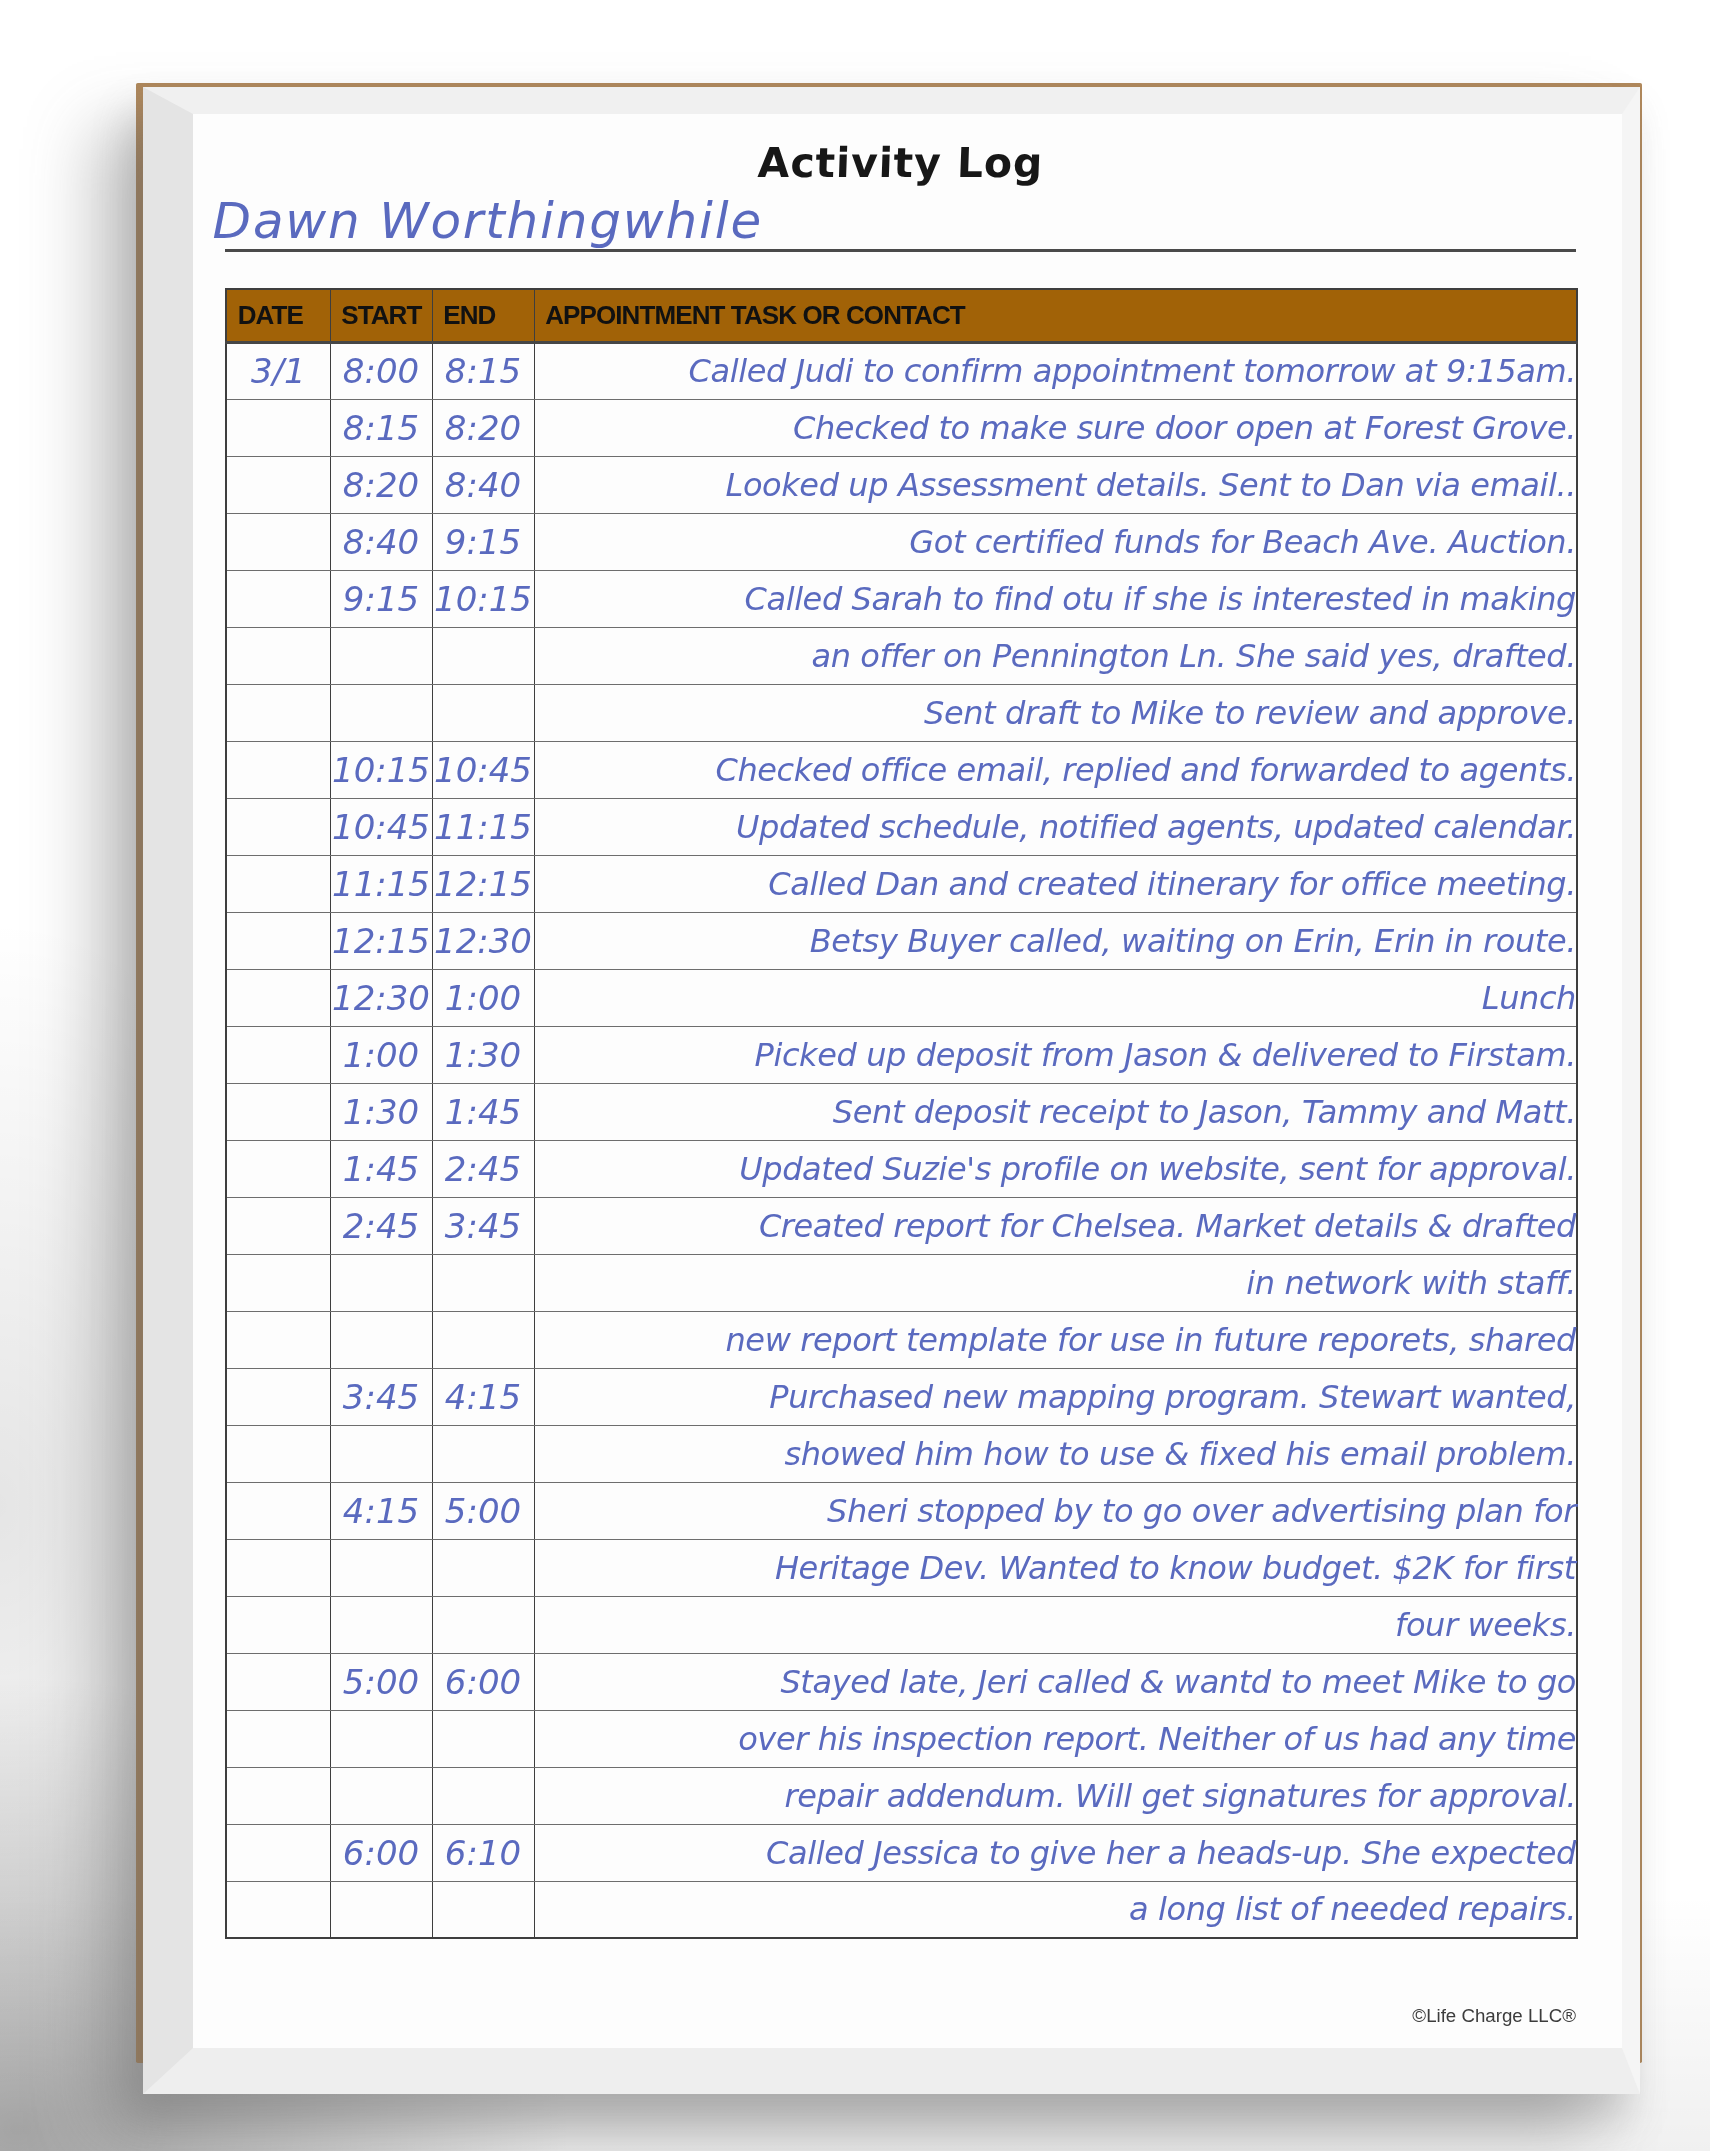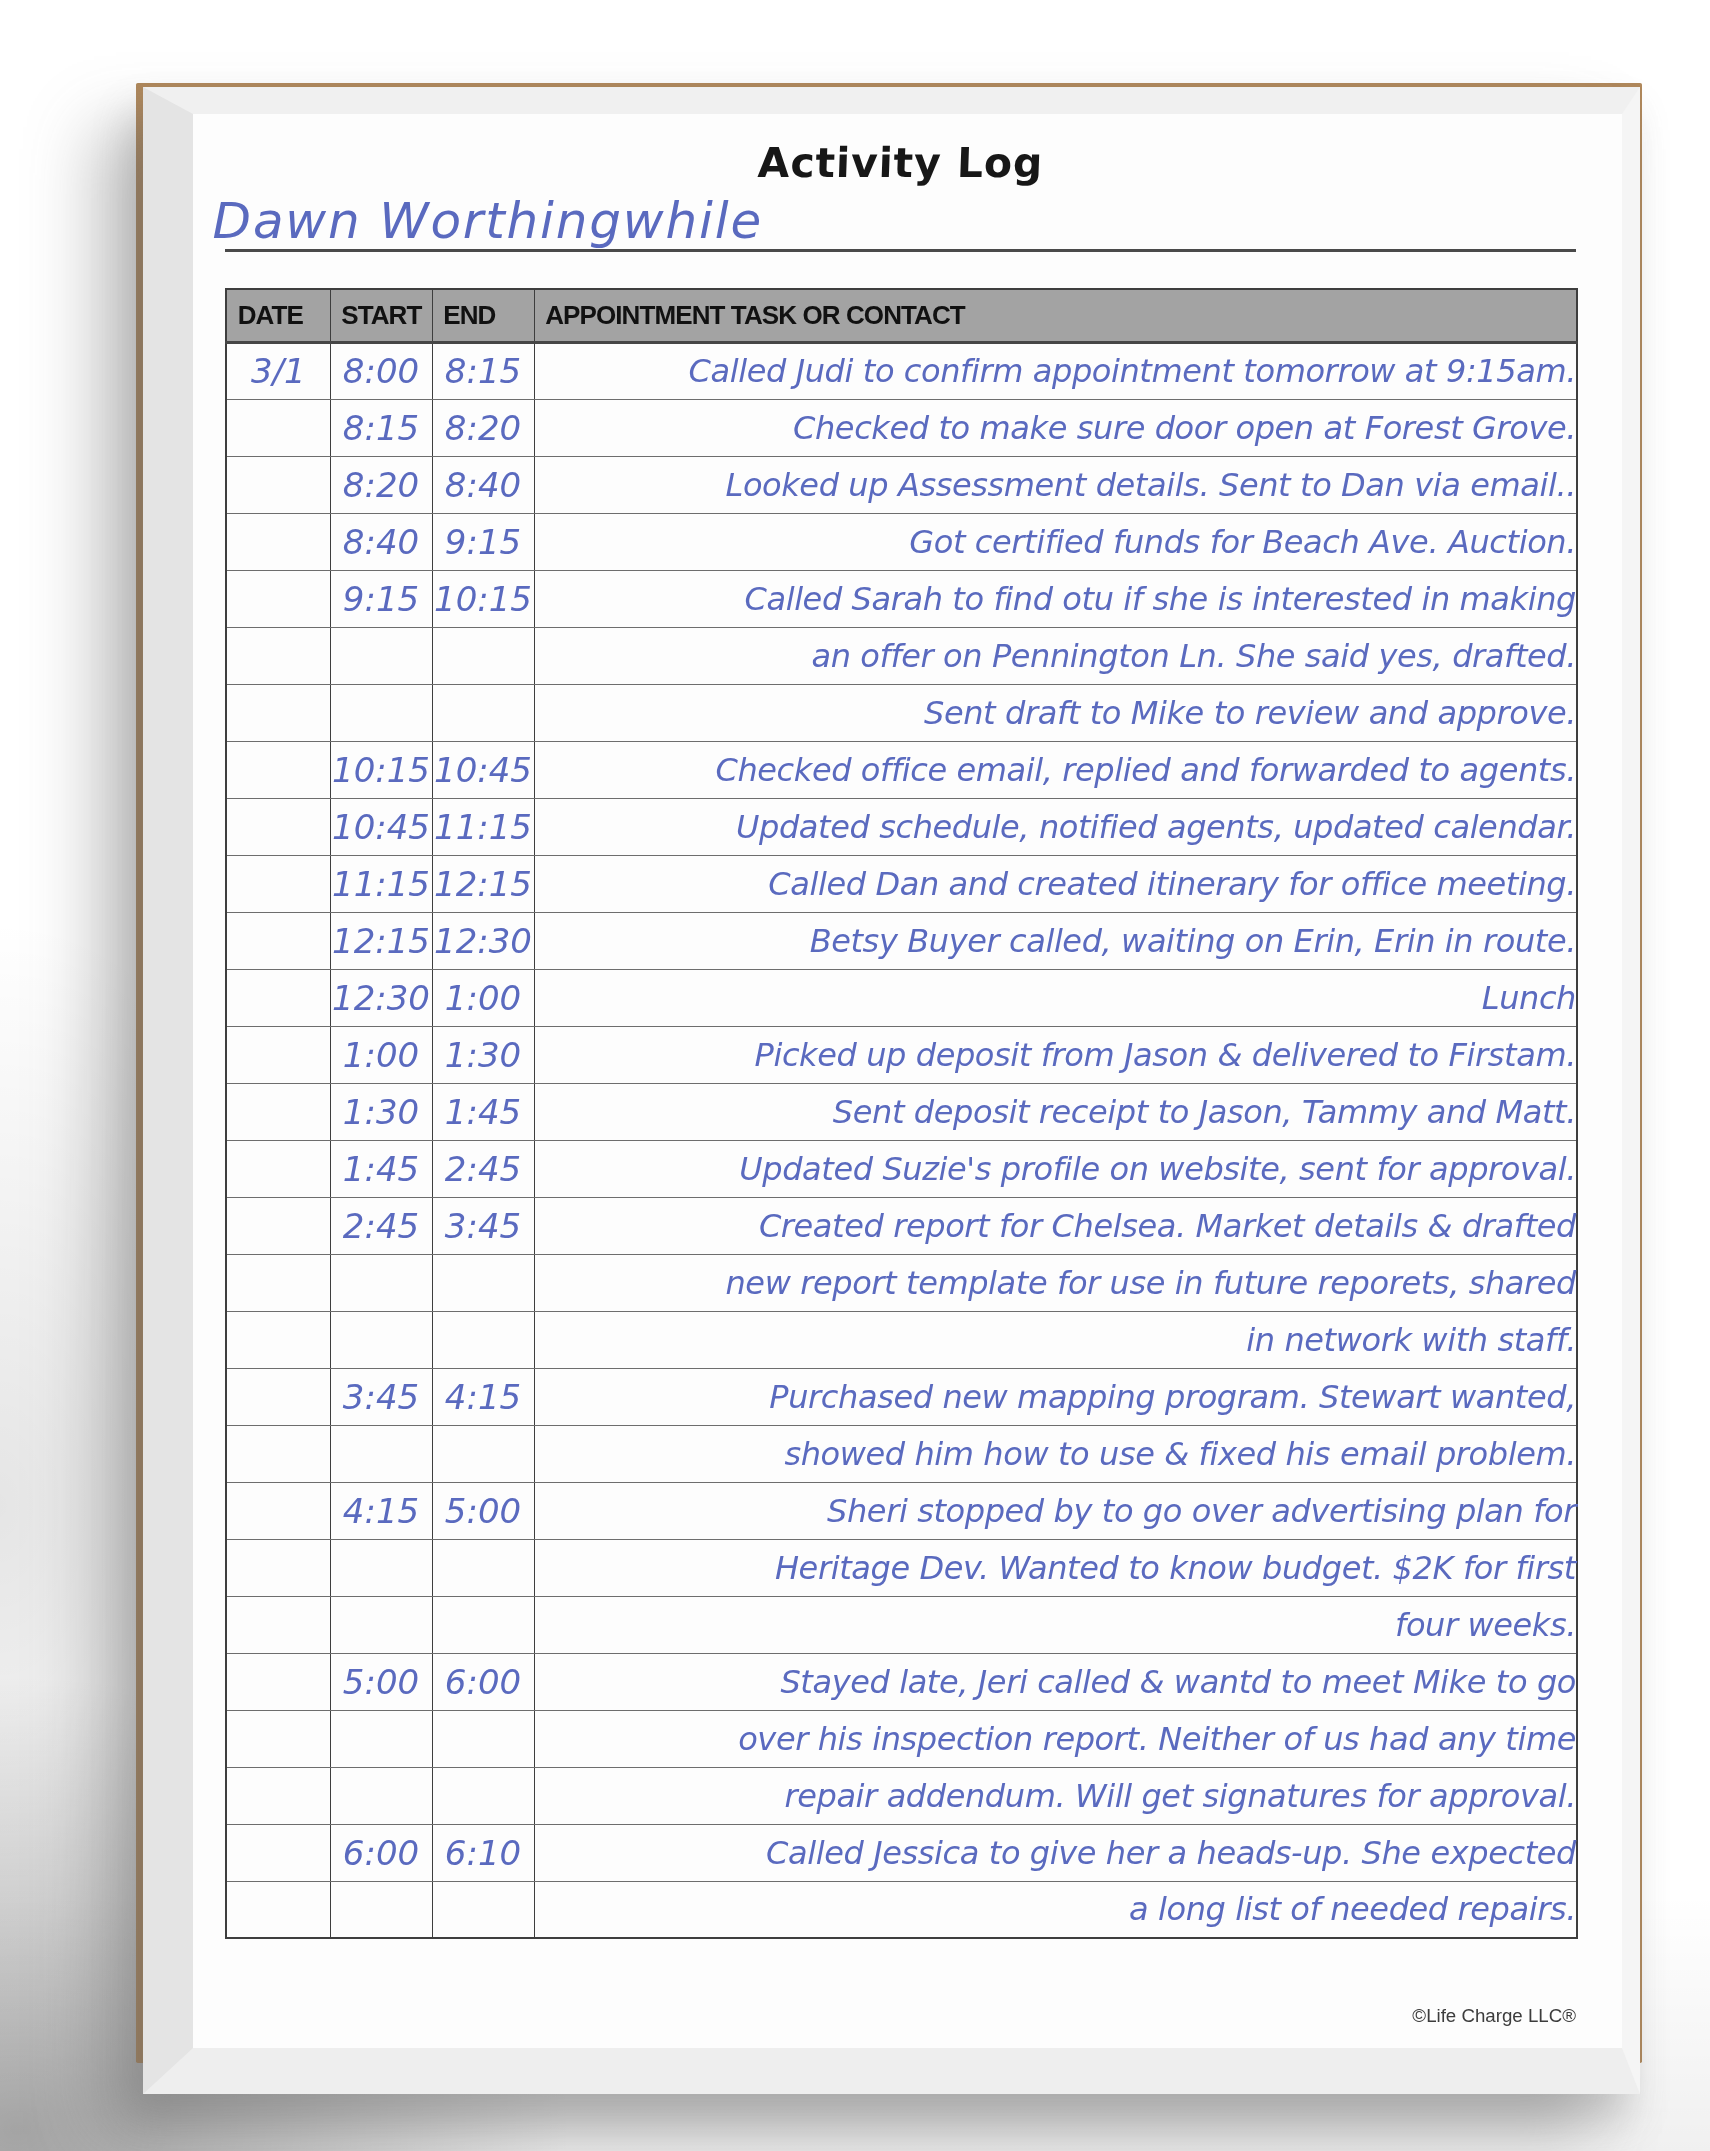--- a/index.html
+++ b/index.html
@@ -38,21 +38,21 @@
           font-family:"DejaVu Sans", sans-serif; font-style:italic;
           font-size:50px; letter-spacing:1.8px; color:#5a6abf; }
   .name-underline { position:absolute; left:32px; top:135px; width:1351px; height:2.7px;
                     background:#4a4a4a; }
 
   table.log { position:absolute; left:32px; top:174px; width:1351px;
               border-collapse:collapse; table-layout:fixed;
               border:2.7px solid #3e3e3e; }
   col.c1 { width:104px; } col.c2 { width:102px; } col.c3 { width:102px; } col.c4 { width:1043px; }
 
-  table.log th { height:53px; background:#a3a3a3; color:#111;
+  table.log th { height:53px; background:#a16207; color:#111;
                  font-family:"Liberation Sans", sans-serif; font-weight:bold;
                  font-size:26px; letter-spacing:-0.9px; text-align:left;
                  padding-left:10.7px; border-bottom:3.6px solid #464646;
                  border-left:1.8px solid #3e3e3e; }
   table.log th:first-child { border-left:none; }
 
   table.log td { height:57px; padding:0; vertical-align:middle;
                  border-left:1.8px solid #3e3e3e; border-bottom:1.8px solid #6d6d6d;
                  overflow:visible; }
   table.log td:first-child { border-left:none; }
@@ -193,27 +193,27 @@
           <tr>
     <td class="t-date"><span class="hand"></span></td>
     <td class="t-start"><span class="hand">2:45</span></td>
     <td class="t-end"><span class="hand">3:45</span></td>
     <td class="t-task"><span class="hand">Created report for Chelsea.  Market details &amp; drafted</span></td>
   </tr>
           <tr>
     <td class="t-date"><span class="hand"></span></td>
     <td class="t-start"><span class="hand"></span></td>
     <td class="t-end"><span class="hand"></span></td>
+    <td class="t-task"><span class="hand">in network with staff.</span></td>
+  </tr>
+          <tr>
+    <td class="t-date"><span class="hand"></span></td>
+    <td class="t-start"><span class="hand"></span></td>
+    <td class="t-end"><span class="hand"></span></td>
     <td class="t-task"><span class="hand">new report template for use in future reporets, shared</span></td>
-  </tr>
-          <tr>
-    <td class="t-date"><span class="hand"></span></td>
-    <td class="t-start"><span class="hand"></span></td>
-    <td class="t-end"><span class="hand"></span></td>
-    <td class="t-task"><span class="hand">in network with staff.</span></td>
   </tr>
           <tr>
     <td class="t-date"><span class="hand"></span></td>
     <td class="t-start"><span class="hand">3:45</span></td>
     <td class="t-end"><span class="hand">4:15</span></td>
     <td class="t-task"><span class="hand">Purchased new mapping program.  Stewart wanted,</span></td>
   </tr>
           <tr>
     <td class="t-date"><span class="hand"></span></td>
     <td class="t-start"><span class="hand"></span></td>

